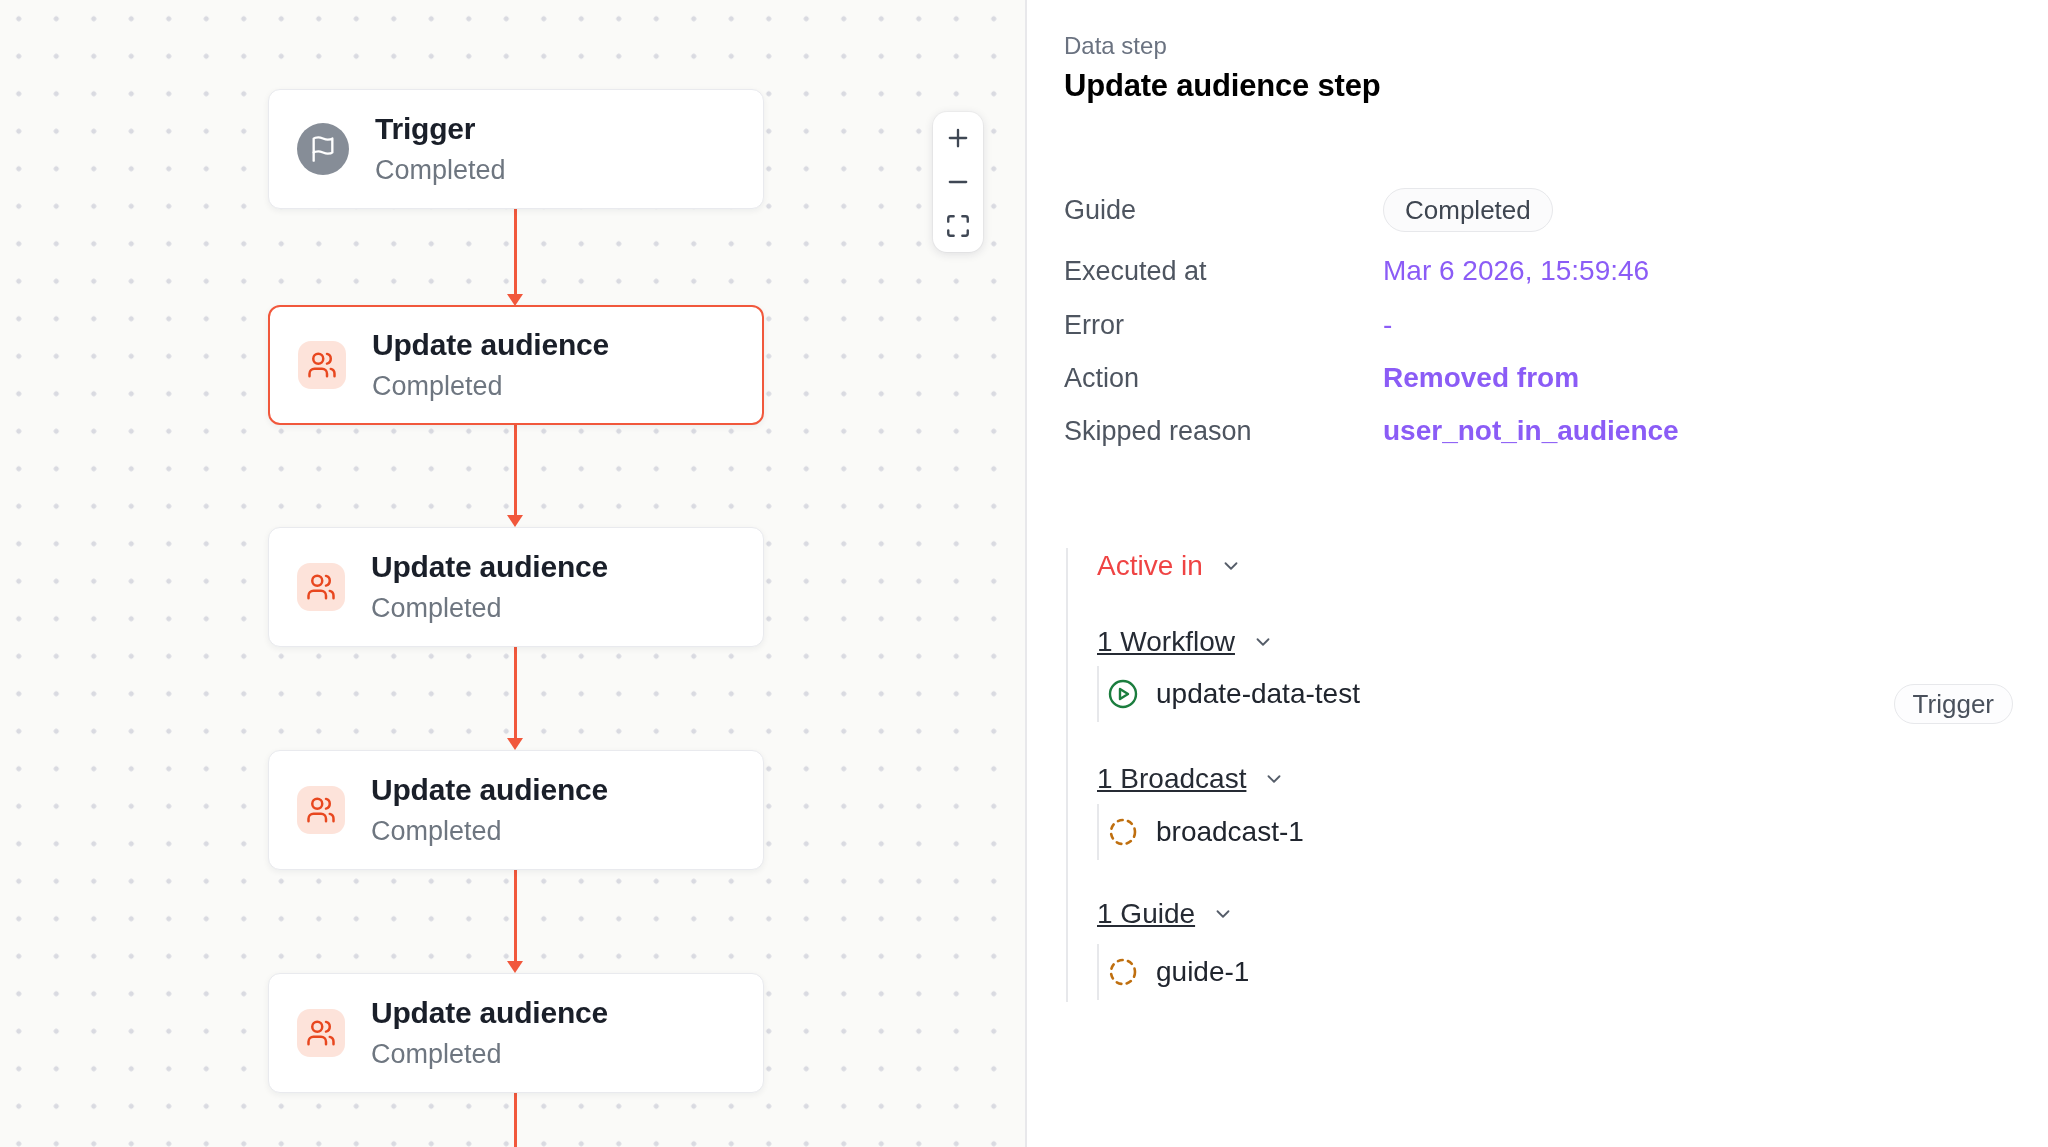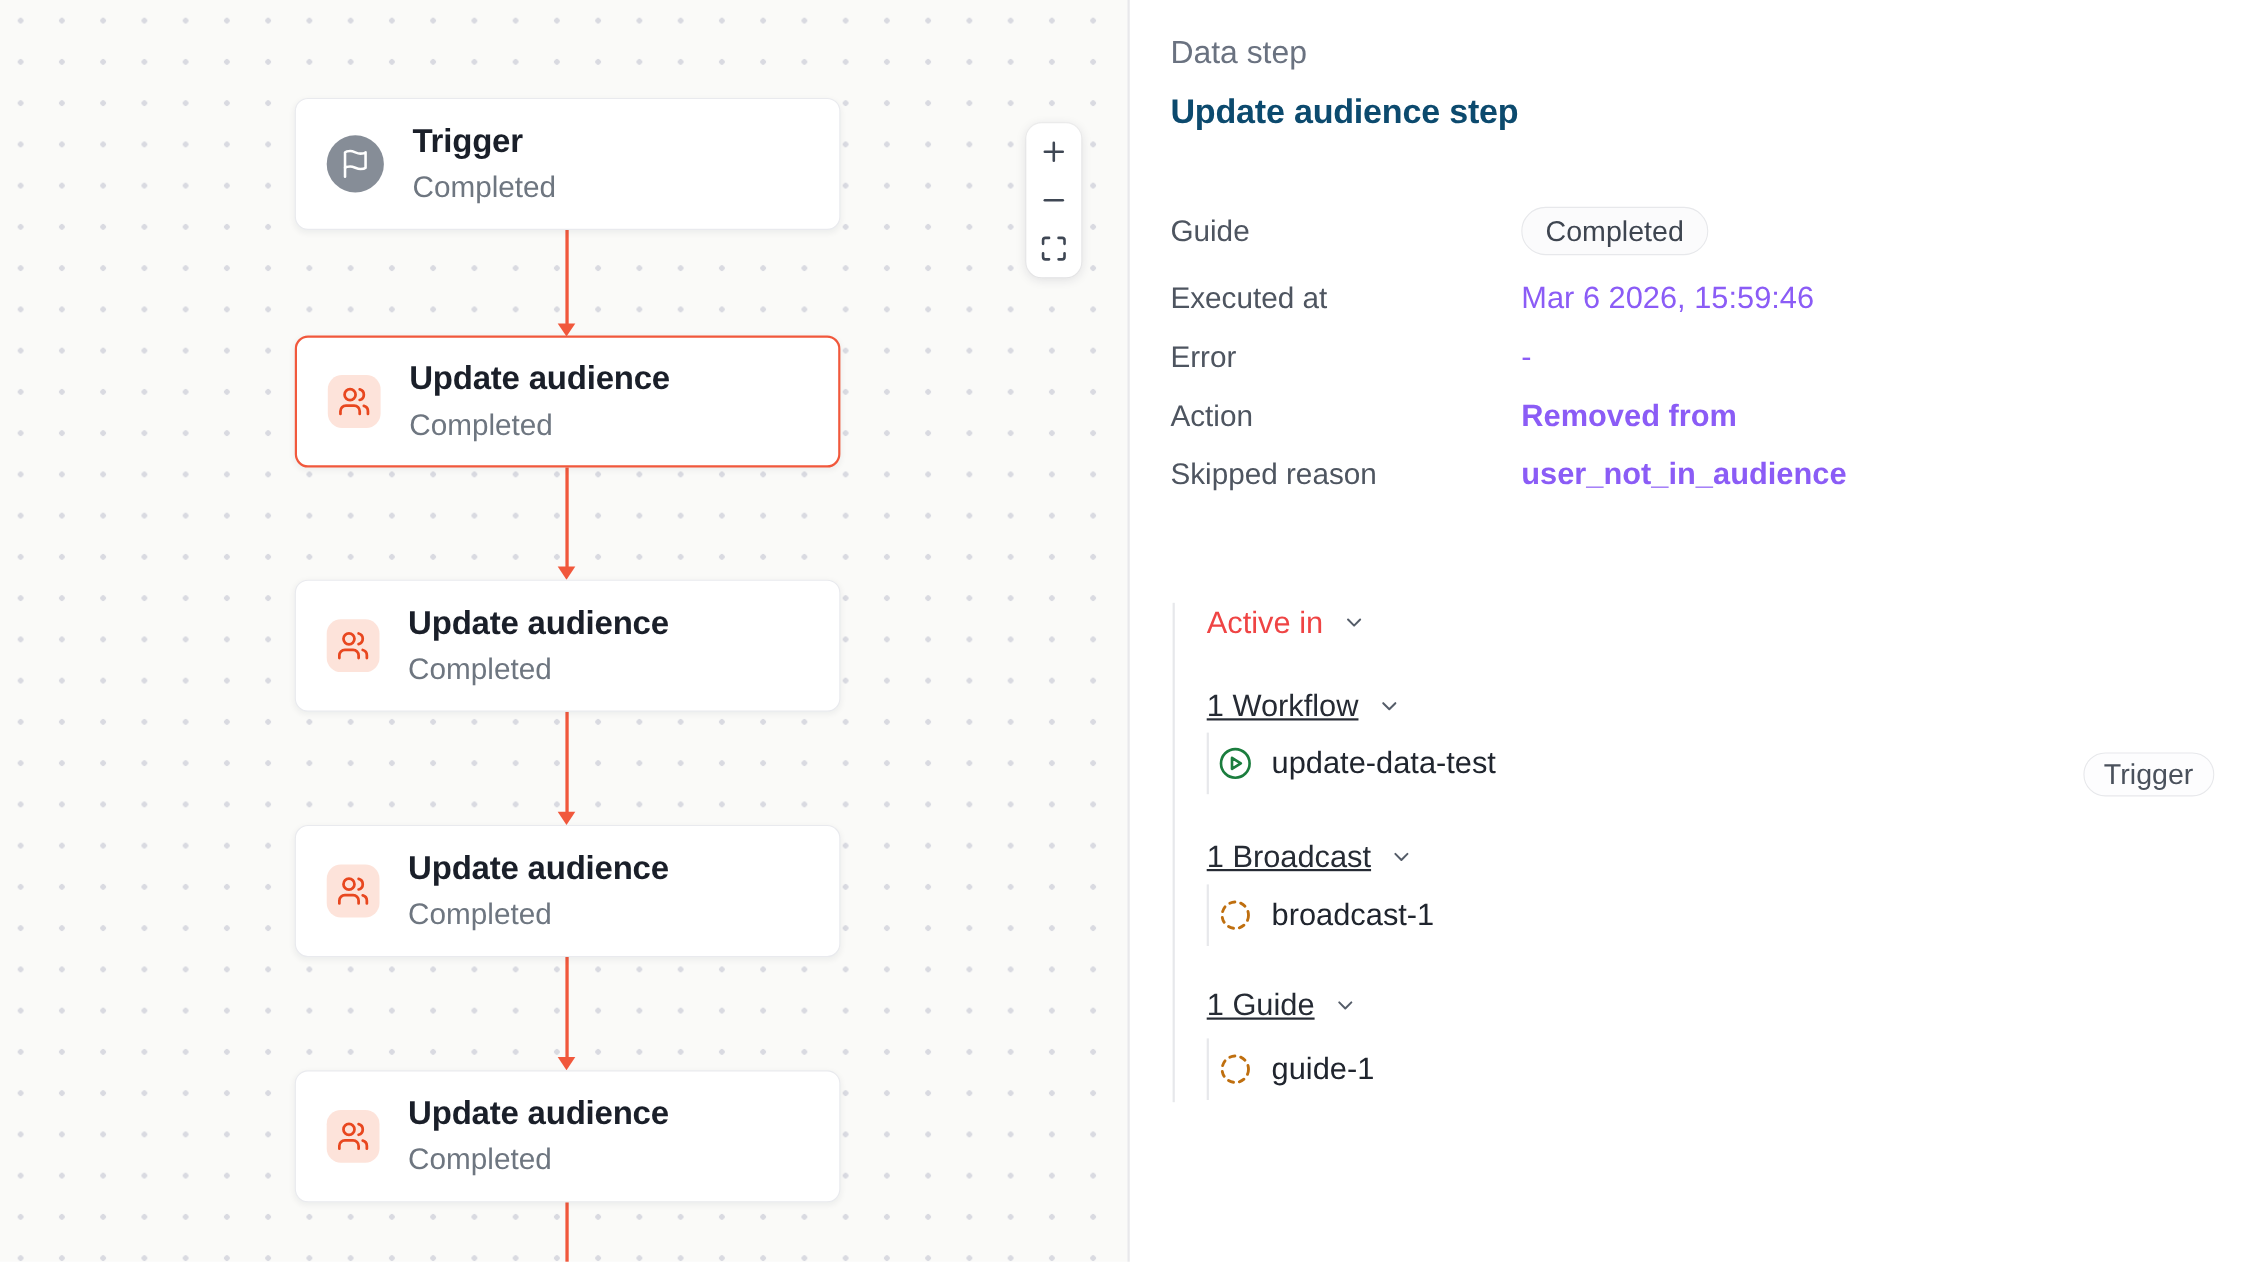--- a/index.html
+++ b/index.html
@@ -49,23 +49,23 @@
     box-shadow:0 2px 10px rgba(28,34,60,.13), 0 0 0 1px rgba(28,34,60,.03);
     display:flex; flex-direction:column; align-items:center;
   }
   .zbtn{
     width:50px; height:44px; border:none; background:transparent; cursor:pointer;
     display:flex; align-items:center; justify-content:center; color:#3F4754;
   }
 
   
   .panel{ position:absolute; left:1029px; top:0; width:1019px; height:1147px; background:#fff; }
-  .eyebrow{ position:absolute; left:35px; top:32px; font-size:29px; color:#6A7280; }
-  .panel-title{ position:absolute; left:35px; top:84px; font-size:31px; font-weight:700;
-    color:#0c4a6e; letter-spacing:-.2px; }
+  .eyebrow{ position:absolute; left:35px; top:32px; font-size:24px; color:#6A7280; }
+  .panel-title{ position:absolute; left:35px; top:68px; font-size:31px; font-weight:700;
+    color:#000000; letter-spacing:-.2px; }
 
   .frow{ position:absolute; left:35px; width:960px; display:flex; align-items:flex-end; }
   .flabel{ width:319px; flex:none; font-size:27px; color:#4E5560; }
   .fvalue{ font-size:28px; color:#8b5cf6; }
   .fvalue.em{ font-weight:600; }
   .fvalue.link{ color:#3B6CEB; cursor:pointer; }
   .fr0{ top:188px; height:44px; align-items:center; }
   .fr1{ top:255px } .fr2{ top:309px } .fr3{ top:362px } .fr4{ top:415px } .fr5{ top:468px }
   .status-badge{
     display:inline-flex; align-items:center; height:44px; padding:0 21px;

